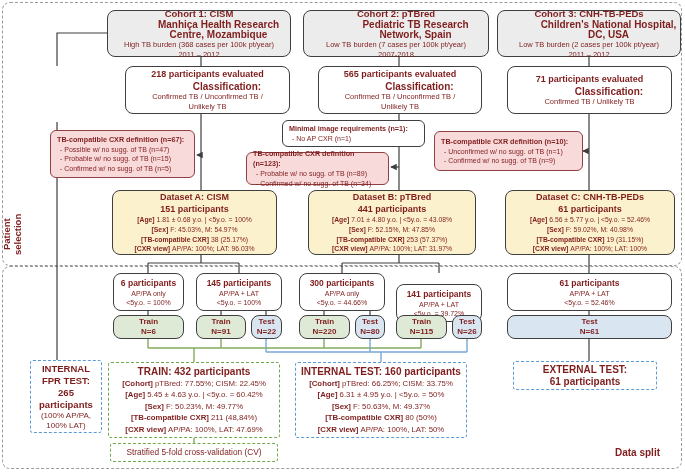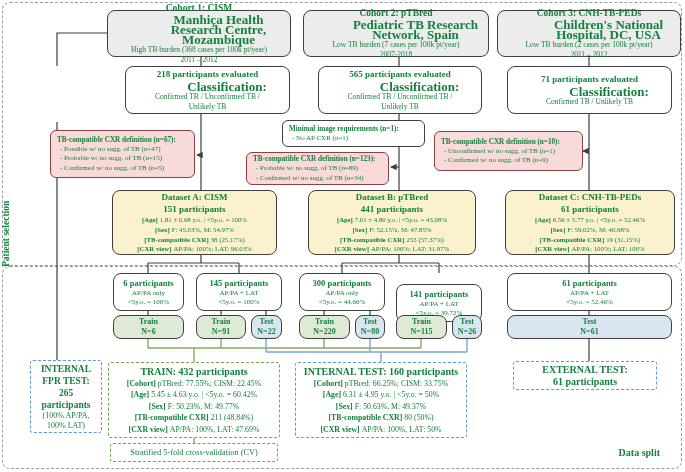--- a/index.html
+++ b/index.html
@@ -1,39 +1,39 @@
 <!DOCTYPE html>
 <html><head>
 <meta charset="utf-8">
 <style>
   html,body{margin:0;padding:0;background:#fff;}
   .canvas{
     position:relative;width:685px;height:472px;
-    font-family:Liberation Serif, serif;color:#15803d;
+    font-family:Liberation Sans, sans-serif;color:#7f1d1d;
     background:#fff;overflow:hidden;
   }
   .region{position:absolute;border:1px dashed #9b9b9b;border-radius:8px;box-sizing:border-box;}
   .wires{position:absolute;left:0;top:0;z-index:1;}
   .box{
     position:absolute;z-index:2;box-sizing:border-box;
     border:1.2px solid #3f3f3f;border-radius:8px;background:#fff;
     display:flex;flex-direction:column;justify-content:center;align-items:center;
     text-align:center;line-height:1.15;
   }
   .gray{background:#ececec;}
   .yellow{background:#fcf1cd;}
   .pinkbox{background:#f9dadb;border-color:#8e4044;align-items:flex-start;text-align:left;padding:3px 6px;border-radius:6px;}
   .whitebox-left{align-items:flex-start;text-align:left;padding:3px 6px;border-radius:6px;}
   .greenfill{background:#dfead6;}
   .bluefill{background:#d9e6f2;}
   .dash-blue{border:1.4px dashed #5b9bd5;border-radius:3px;}
   .dash-green{border:1.4px dashed #6fa84e;border-radius:3px;}
   .t-big{font-weight:bold;font-size:9.5px;line-height:13px;}
   .t-med{font-weight:bold;font-size:9px;line-height:12px;}
-  .t-sub-b{font-weight:bold;font-size:13px;line-height:10px;margin-left:39px;}
+  .t-sub-b{font-weight:bold;font-size:10px;line-height:10px;margin-left:39px;}
   .t-sub{font-size:7.5px;line-height:10px;}
   .t-small{font-size:7px;line-height:9.5px;}
   .excl-title{font-weight:bold;font-size:7.2px;line-height:10px;}
   .excl-item{font-size:7px;line-height:9.5px;}
   .stat{font-size:6.8px;line-height:9.8px;}
   .stat .k{font-weight:bold;margin-right:2px;}
   .bstat{font-size:7.8px;line-height:11.5px;}
   .bstat .k{font-weight:bold;margin-right:2px;}
   .tt-label{font-weight:bold;font-size:8px;line-height:10px;}
   .split-title{font-weight:bold;font-size:8.5px;line-height:12px;}

